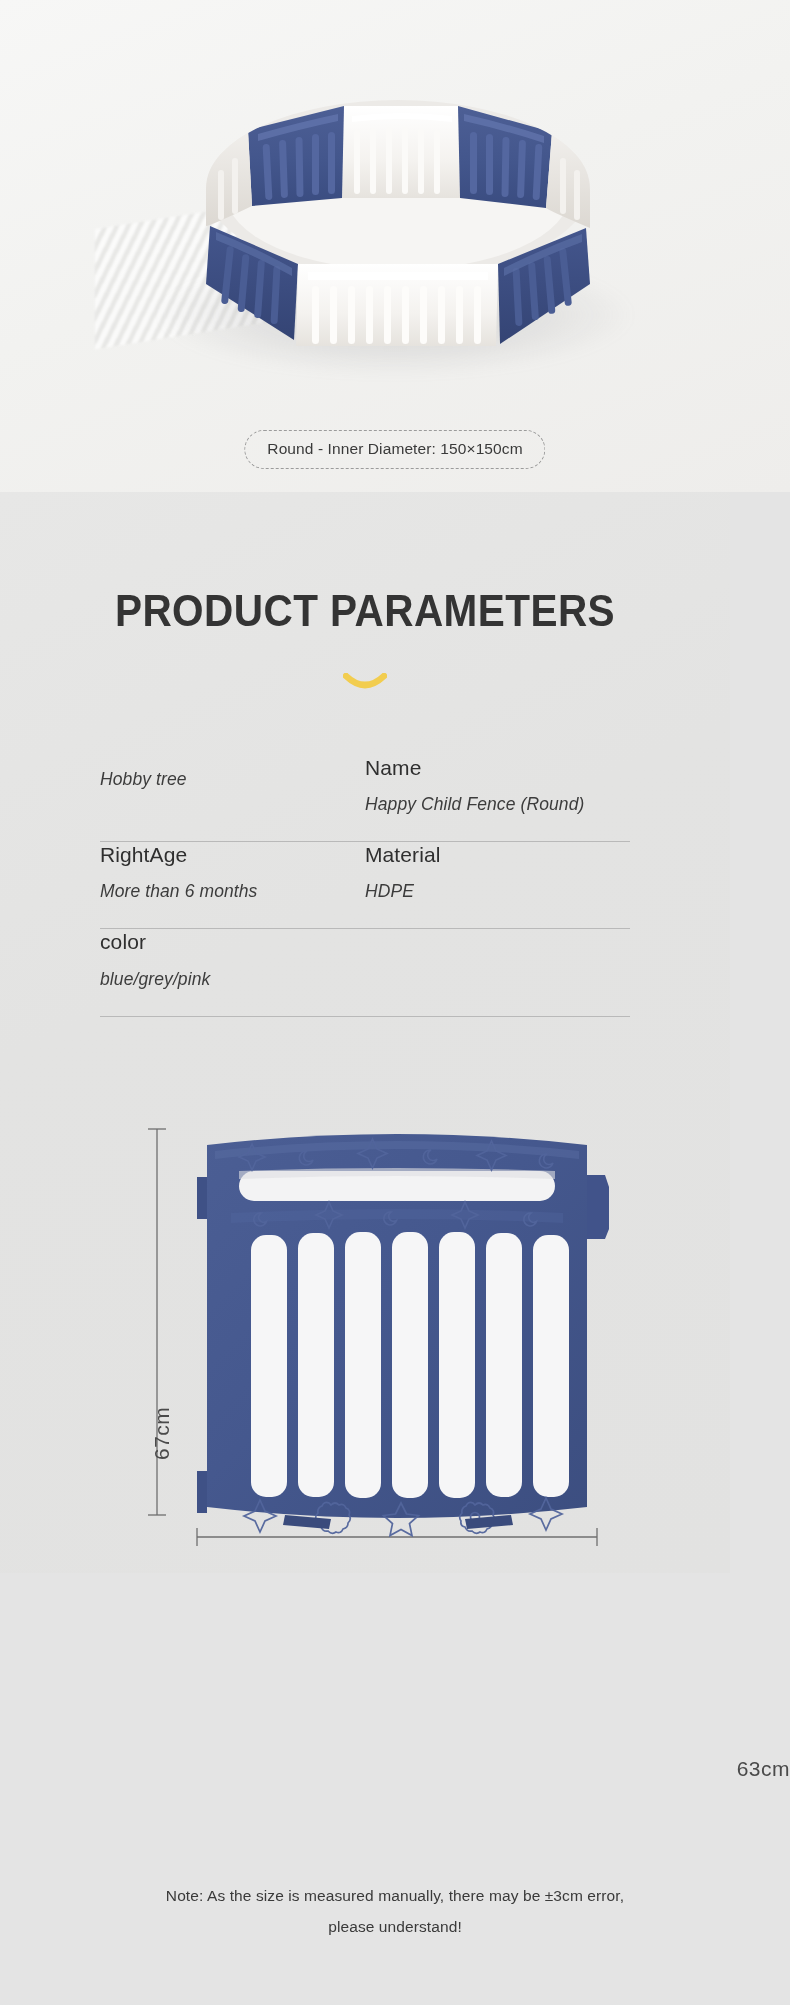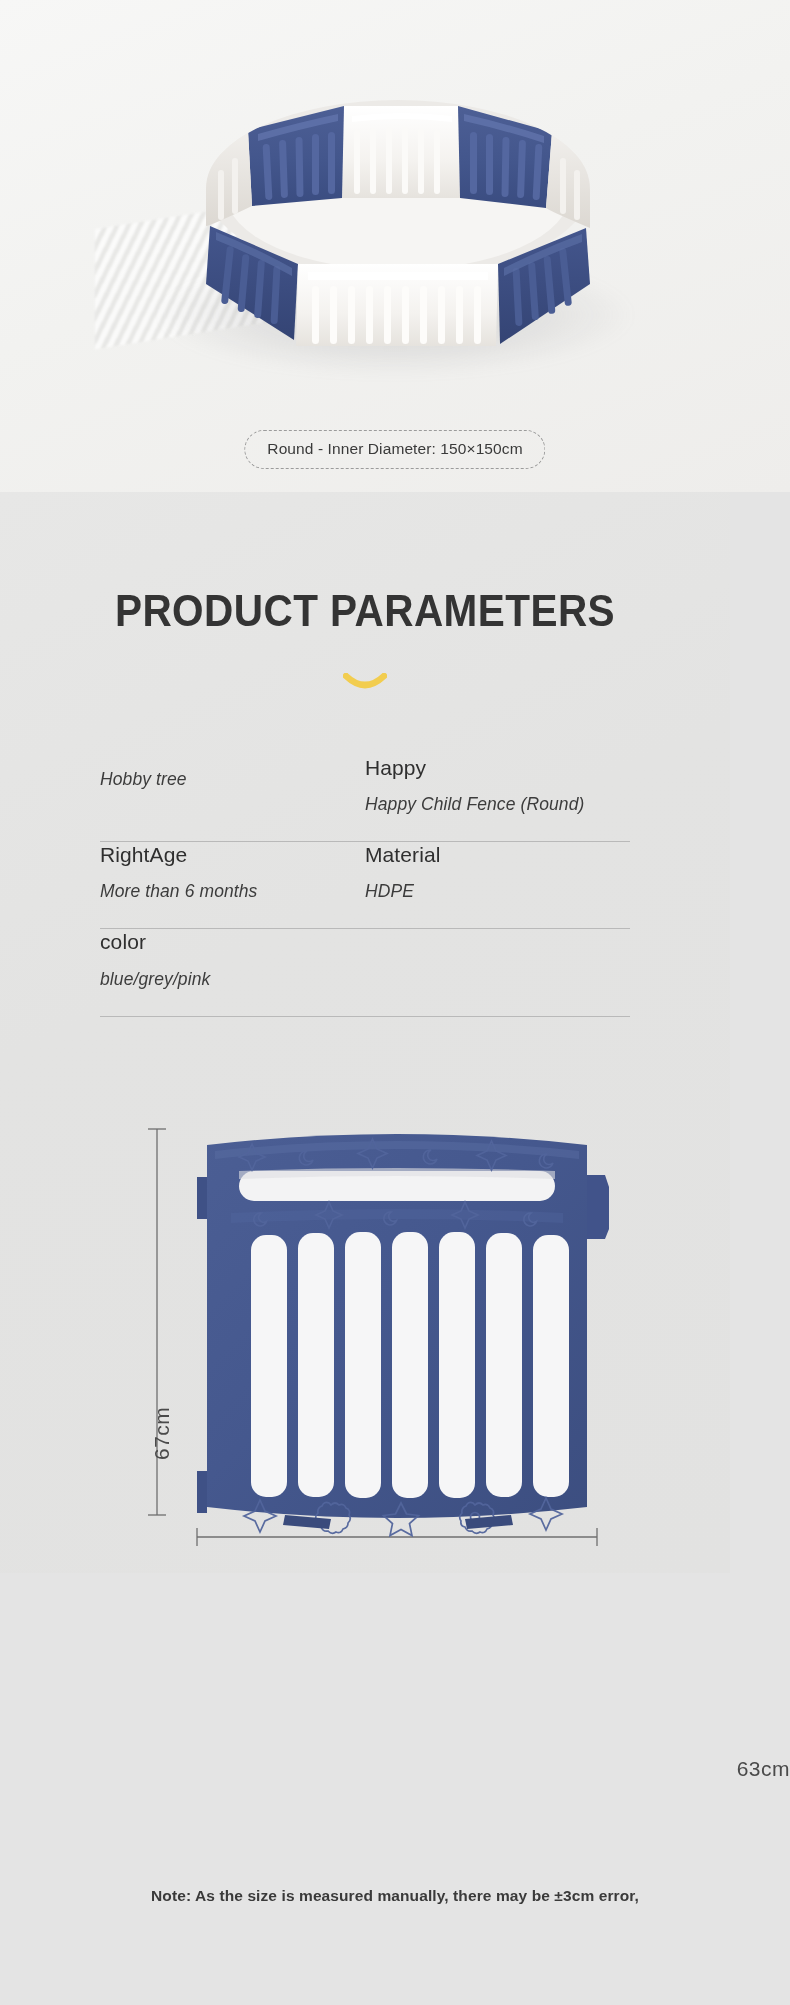--- a/index.html
+++ b/index.html
@@ -94,21 +94,20 @@
   .dim-h-label {
     position:absolute; left:0; right:0; top:1757px;
     text-align:right; font-size:21px; color:#4a4a4a; letter-spacing:.5px;
   }
 
   
   .note {
     position:absolute; left:0; right:0; top:1880px;
     text-align:center; font-size:15.5px; color:#3a3a3a; line-height:2.0;
     letter-spacing:.1px;
-    font-weight:bold;
   }
   .note-line { display:block; }
 </style>
 </head>
 <body>
 
 <div class="page">
 
   <div class="hero">
     <div class="hero-stage">
@@ -248,21 +247,21 @@
     </div>
 
     <div class="spec">
 
       <div class="spec-row">
         <div class="spec-cols">
           <div class="spec-cell">
             <div class="spec-val">Hobby tree</div>
           </div>
           <div class="spec-cell">
-            <div class="spec-key">Happy</div>
+            <div class="spec-key">Name</div>
             <div class="spec-val">Happy Child Fence (Round)</div>
           </div>
         </div>
       </div>
       <div class="spec-divider"></div>
 
       <div class="spec-row">
         <div class="spec-cols">
           <div class="spec-cell">
             <div class="spec-key">RightAge</div>
@@ -376,15 +375,16 @@
     </div>
 
   </div>
 
   <div class="dim-v-label">67cm</div>
 
   <div class="dim-h-label">63cm</div>
 
   <div class="note">
     <span class="note-line">Note: As the size is measured manually, there may be ±3cm error,</span>
+    <span class="note-line">please understand!</span>
   </div>
 
 </div>
 
 </body></html>

